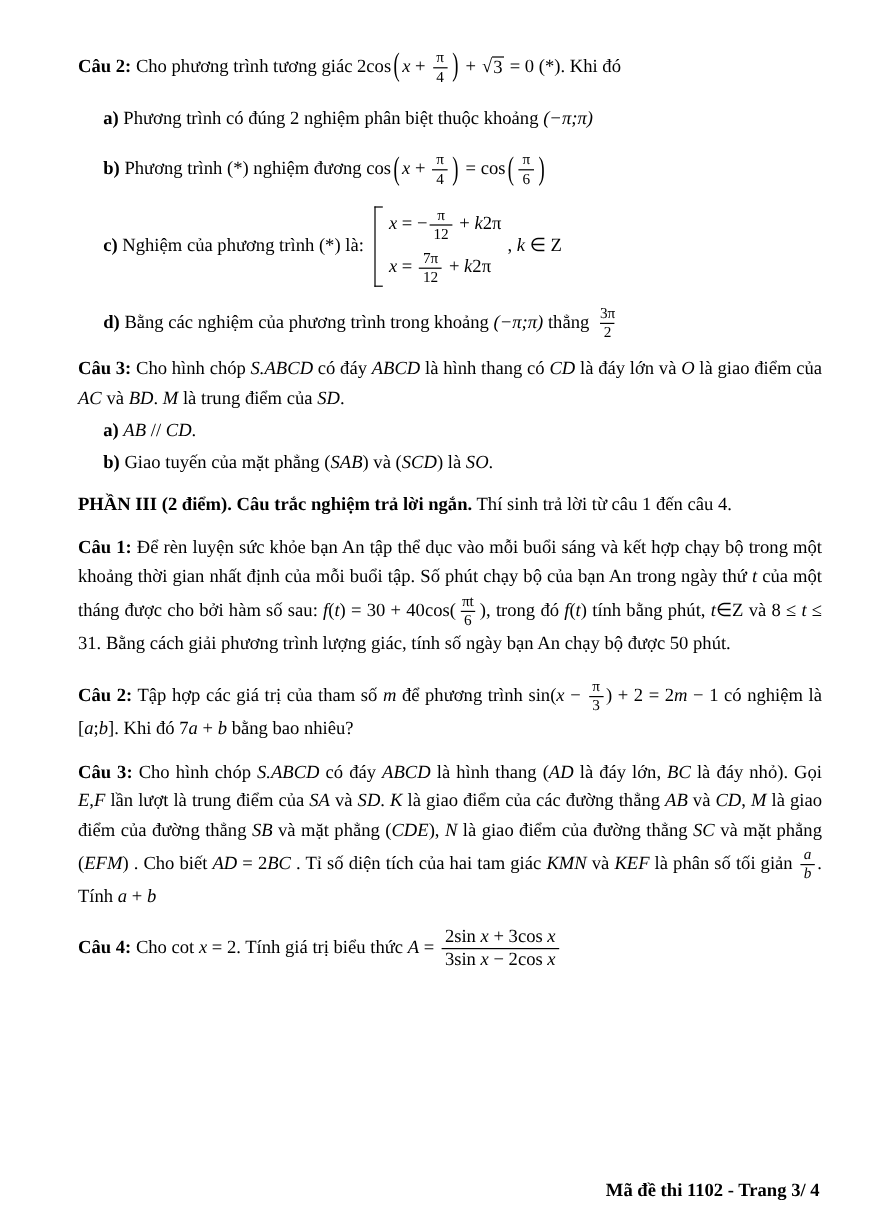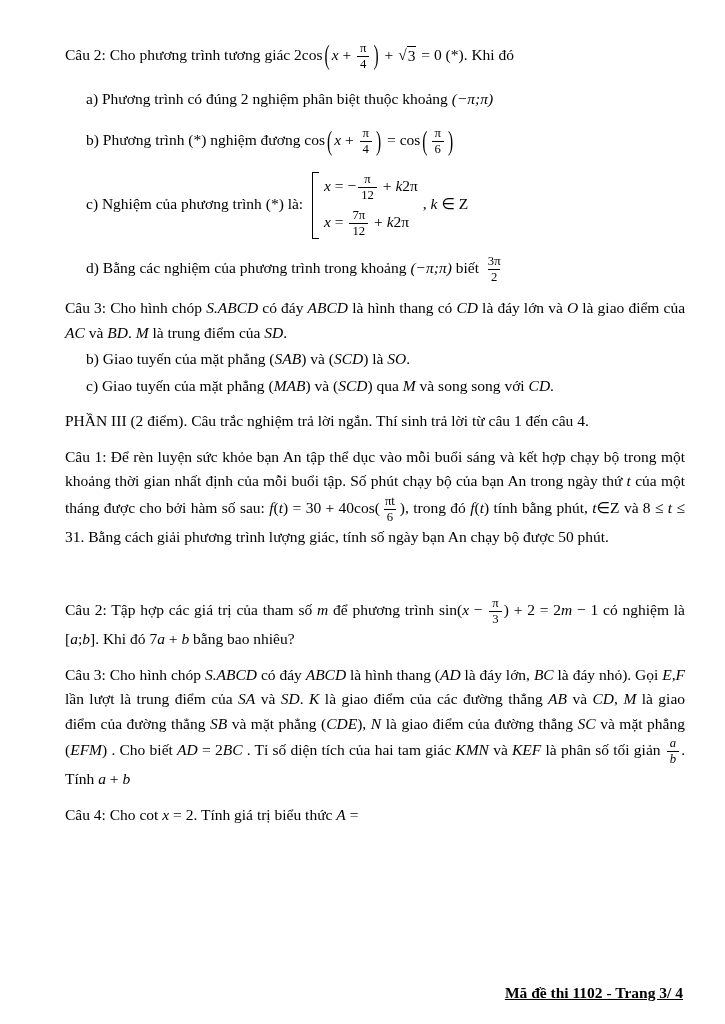--- a/index.html
+++ b/index.html
@@ -12,22 +12,22 @@
   }
   .page {
     width:725px; height:1024px;
     padding:30px 40px 22px 65px;
     display:flex; flex-direction:column;
   }
   .para { text-align:justify; line-height:1.58; margin-top:11px; }
   .item { margin-left:21px; }
   .q2i { margin-top:15px; }
   .sub { margin-top:2px; }
-  .gap-top { margin-top:47px; }
-  .b { font-weight:normal; }
+  .gap-top { margin-top:16px; }
+  .b { font-weight:bold; }
   .i { font-style:italic; }
 
   
   .frac {
     display:inline-flex; flex-direction:column; align-items:center;
     vertical-align:middle; font-size:0.82em; line-height:1.18;
     margin:0 2px; text-align:center;
   }
   .frac .num { display:block; padding:0 3px; }
   .frac .den { display:block; padding:0 3px; border-top:1px solid #000; }
@@ -43,21 +43,21 @@
 
   
   .cases { display:inline-flex; align-items:center; vertical-align:middle; margin:0 5px; }
   .cases-bracket {
     align-self:stretch; width:7px; margin-right:5px;
     border-left:1.6px solid #000; border-top:1.6px solid #000; border-bottom:1.6px solid #000;
   }
   .cases-col { display:inline-flex; flex-direction:column; gap:5px; }
   .cases-row { display:block; white-space:nowrap; }
 
-  .footer { margin-top:auto; text-align:right; font-weight:bold; padding-right:2px;text-decoration:underline; }
+  .footer { margin-top:auto; text-align:right; font-weight:bold; padding-right:2px; }
 </style>
 </head>
 <body>
 
 <div class="page">
   <p class="para"><span class="b">Câu 2:</span><span> Cho phương trình tương giác </span><span>2cos</span><span class="bp">(</span><span class="i">x</span><span> + </span><span class="frac">
         <span class="num">π</span>
         <span class="den">4</span>
       </span><span class="bp">)</span><span> + </span><span class="sqrt">
         <span class="sqrt-sym">√</span>
@@ -77,38 +77,41 @@
           <span class="cases-row"><span class="i">x</span><span> = −</span><span class="frac">
               <span class="num">π</span>
               <span class="den">12</span>
             </span><span> + </span><span class="i">k</span><span>2π</span></span>
           <span class="cases-row"><span class="i">x</span><span> = </span><span class="frac">
               <span class="num">7π</span>
               <span class="den">12</span>
             </span><span> + </span><span class="i">k</span><span>2π</span></span>
         </span>
       </span><span>, </span><span class="i">k</span><span> ∈ Z</span></p>
-  <p class="para item q2i"><span class="b">d)</span><span> Bằng các nghiệm của phương trình trong khoảng </span><span class="i">(−π;π)</span><span> biết </span><span class="frac">
+  <p class="para item q2i"><span class="b">d)</span><span> Bằng các nghiệm của phương trình trong khoảng </span><span class="i">(−π;π)</span><span> thẳng </span><span class="frac">
         <span class="num">3π</span>
         <span class="den">2</span>
       </span></p>
 
   <p class="para"><span class="b">Câu 3:</span><span> Cho hình chóp </span><span class="i">S.ABCD</span><span> có đáy </span><span class="i">ABCD</span><span> là hình thang có </span><span class="i">CD</span><span> là đáy lớn và </span><span class="i">O</span><span> là giao điểm của </span><span class="i">AC</span><span> và </span><span class="i">BD</span><span>. </span><span class="i">M</span><span> là trung điểm của </span><span class="i">SD</span><span>.</span></p>
+  <p class="para item sub"><span class="b">a)</span><span> </span><span class="i">AB</span><span> // </span><span class="i">CD</span><span>.</span></p>
   <p class="para item sub"><span class="b">b)</span><span> Giao tuyến của mặt phẳng (</span><span class="i">SAB</span><span>) và (</span><span class="i">SCD</span><span>) là </span><span class="i">SO</span><span>.</span></p>
-  <p class="para item sub"><span class="b">c)</span><span> Giao tuyến của mặt phẳng (</span><span class="i">MAB</span><span>) và (</span><span class="i">SCD</span><span>) qua </span><span class="i">M</span><span> và song song với </span><span class="i">CD</span><span>.</span></p>
 
   <p class="para"><span class="b">PHẦN III (2 điểm). Câu trắc nghiệm trả lời ngắn.</span><span> Thí sinh trả lời từ câu 1 đến câu 4.</span></p>
   <p class="para"><span class="b">Câu 1:</span><span> Để rèn luyện sức khỏe bạn An tập thể dục vào mỗi buổi sáng và kết hợp chạy bộ trong một khoảng thời gian nhất định của mỗi buổi tập. Số phút chạy bộ của bạn An trong ngày thứ </span><span class="i">t</span><span> của một tháng được cho bởi hàm số sau: </span><span class="i">f</span><span>(</span><span class="i">t</span><span>) = 30 + 40cos(</span><span class="frac">
         <span class="num">πt</span>
         <span class="den">6</span>
       </span><span>)</span><span>, trong đó </span><span class="i">f</span><span>(</span><span class="i">t</span><span>)</span><span> tính bằng phút, </span><span class="i">t</span><span>∈Z và 8 ≤ </span><span class="i">t</span><span> ≤ 31. Bằng cách giải phương trình lượng giác, tính số ngày bạn An chạy bộ được 50 phút.</span></p>
   <p class="para gap-top"><span class="b">Câu 2:</span><span> Tập hợp các giá trị của tham số </span><span class="i">m</span><span> để phương trình </span><span>sin(</span><span class="i">x</span><span> − </span><span class="frac">
         <span class="num">π</span>
         <span class="den">3</span>
       </span><span>) + 2 = 2</span><span class="i">m</span><span> − 1 có nghiệm</span><span> là [</span><span class="i">a</span><span>;</span><span class="i">b</span><span>]. Khi đó 7</span><span class="i">a</span><span> + </span><span class="i">b</span><span> bằng bao nhiêu?</span></p>
   <p class="para"><span class="b">Câu 3:</span><span> Cho hình chóp </span><span class="i">S.ABCD</span><span> có đáy </span><span class="i">ABCD</span><span> là hình thang (</span><span class="i">AD</span><span> là đáy lớn, </span><span class="i">BC</span><span> là đáy nhỏ). Gọi </span><span class="i">E,F</span><span> lần lượt là trung điểm của </span><span class="i">SA</span><span> và </span><span class="i">SD</span><span>. </span><span class="i">K</span><span> là giao điểm của các đường thẳng </span><span class="i">AB</span><span> và </span><span class="i">CD</span><span>, </span><span class="i">M</span><span> là giao điểm của đường thẳng </span><span class="i">SB</span><span> và mặt phẳng (</span><span class="i">CDE</span><span>), </span><span class="i">N</span><span> là giao điểm của đường thẳng </span><span class="i">SC</span><span> và mặt phẳng (</span><span class="i">EFM</span><span>) . Cho biết </span><span class="i">AD</span><span> = 2</span><span class="i">BC</span><span> . Tỉ số diện tích của hai tam giác </span><span class="i">KMN</span><span> và </span><span class="i">KEF</span><span> là phân số tối giản </span><span class="frac">
         <span class="num"><span class="i">a</span></span>
         <span class="den"><span class="i">b</span></span>
       </span><span>. Tính </span><span class="i">a</span><span> + </span><span class="i">b</span></p>
-  <p class="para"><span class="b">Câu 4:</span><span> Cho cot </span><span class="i">x</span><span> = 2. Tính giá trị biểu thức </span><span class="i">A</span><span> = </span></p>
+  <p class="para"><span class="b">Câu 4:</span><span> Cho cot </span><span class="i">x</span><span> = 2. Tính giá trị biểu thức </span><span class="i">A</span><span> = </span><span class="frac big">
+        <span class="num"><span>2sin </span><span class="i">x</span><span> + 3cos </span><span class="i">x</span></span>
+        <span class="den"><span>3sin </span><span class="i">x</span><span> − 2cos </span><span class="i">x</span></span>
+      </span></p>
 
   <div class="footer">Mã đề thi 1102 - Trang 3/ 4</div>
 </div>
 
 </body></html>

